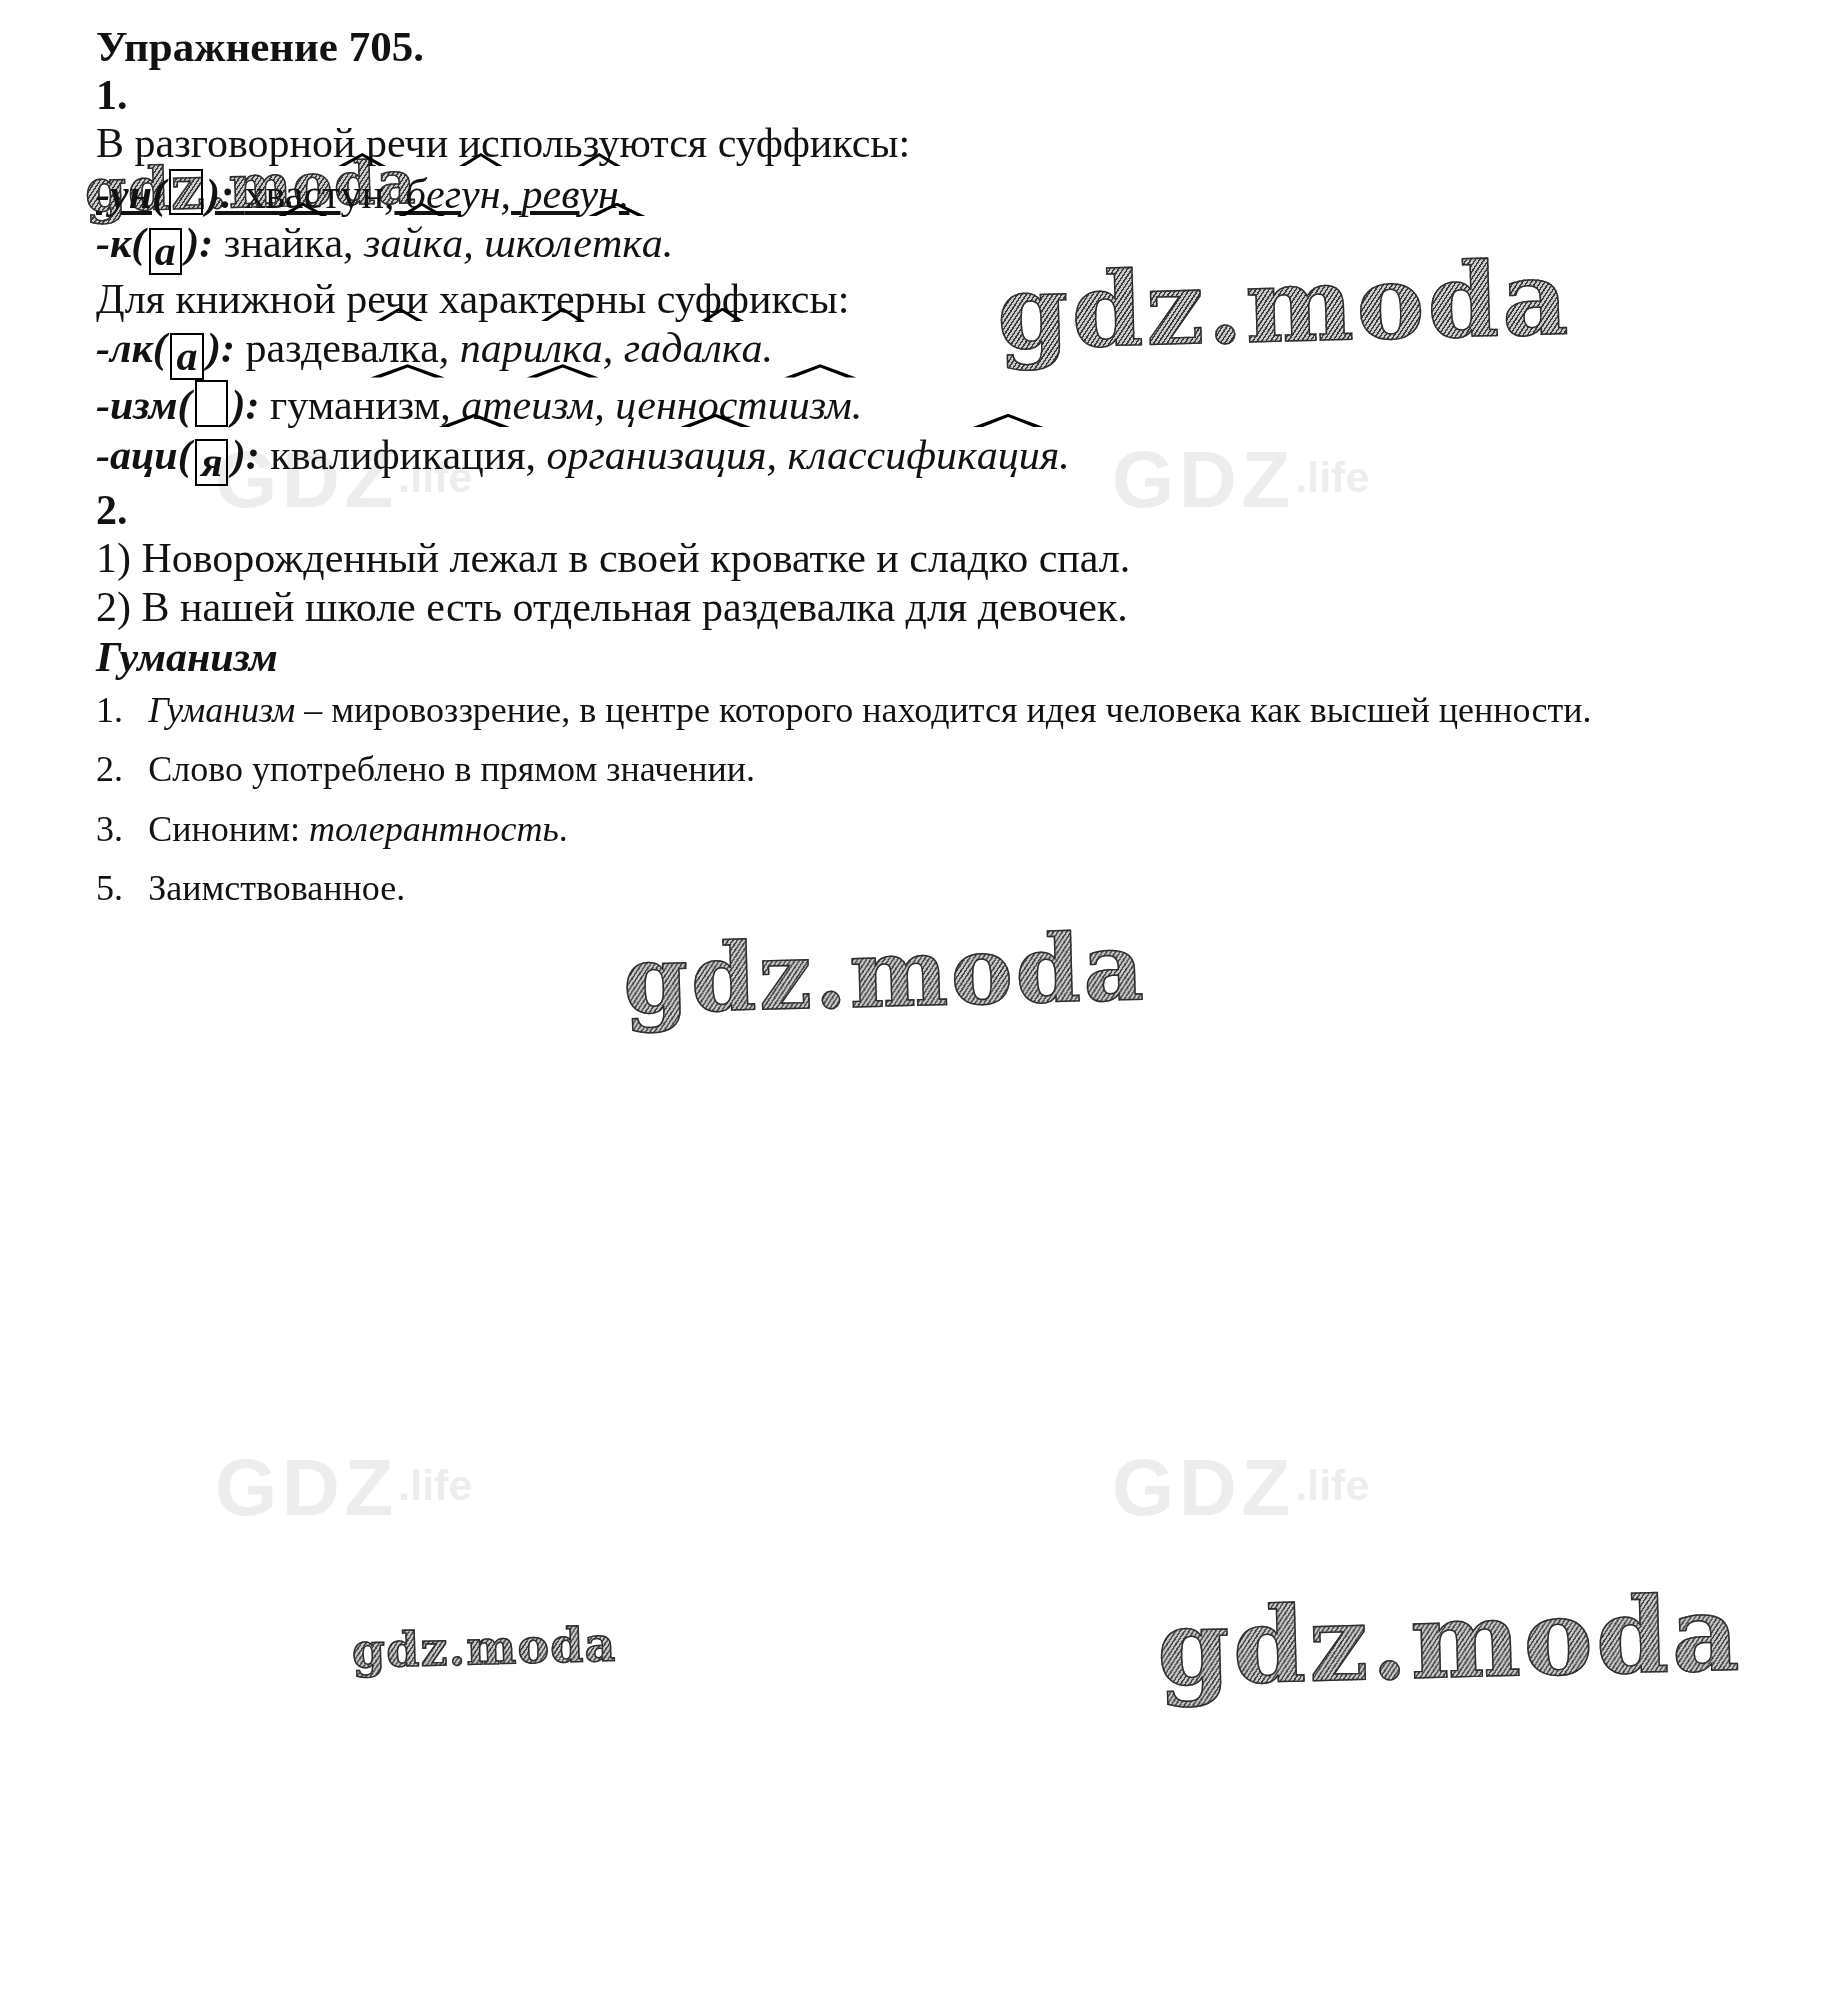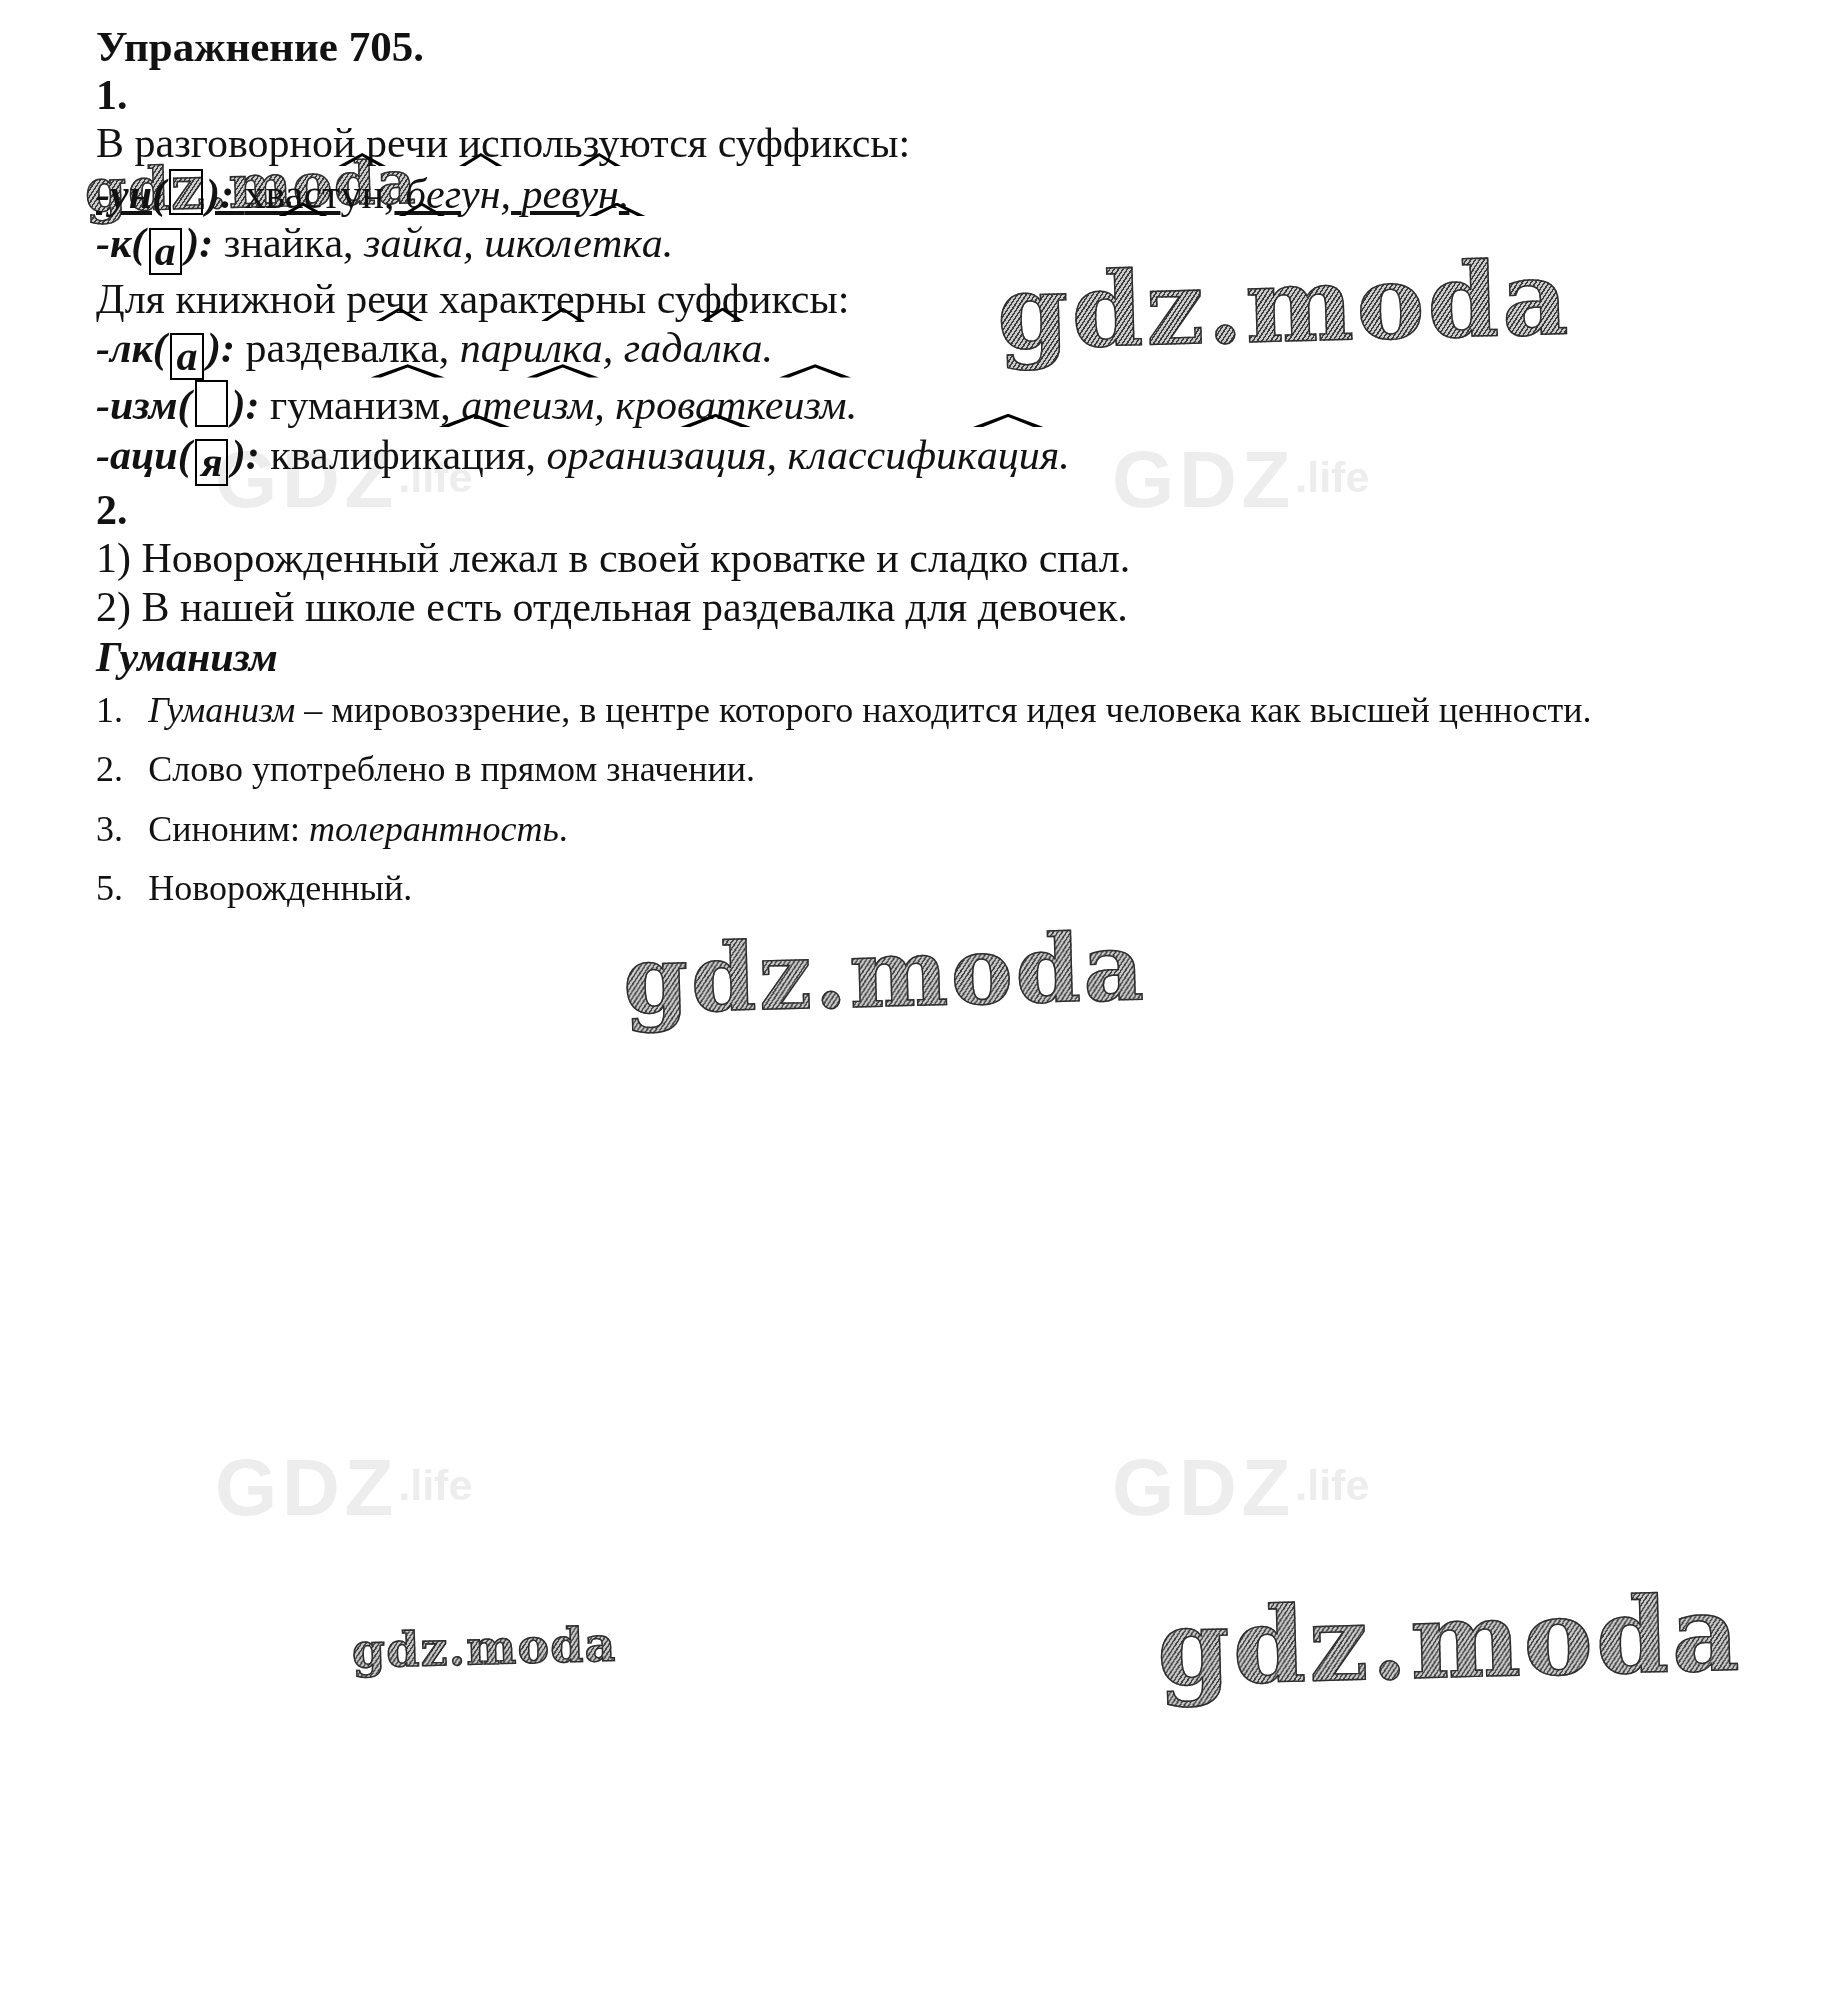--- a/index.html
+++ b/index.html
@@ -154,21 +154,21 @@
       <span class="lbl"><span>-лк(</span><span class="mbox"><span>а</span></span><span>):</span></span>
       <span class="word"><span>раздева</span><span class="hat">лк</span><span>а,</span></span>
       <span class="word it"><span>пари</span><span class="hat">лк</span><span>а,</span></span>
       <span class="word it"><span>гада</span><span class="hat">лк</span><span>а.</span></span>
     </p>
 
     <p class="body-line m-row4">
       <span class="lbl"><span>-изм(</span><span class="mbox"><span></span></span><span>):</span></span>
       <span class="word"><span>гуман</span><span class="hat">изм</span><span>,</span></span>
       <span class="word it"><span>ате</span><span class="hat">изм</span><span>,</span></span>
-      <span class="word it"><span>кроватке</span><span class="hat">изм</span><span>.</span></span>
+      <span class="word it"><span>ценности</span><span class="hat">изм</span><span>.</span></span>
     </p>
 
     <p class="body-line m-row5">
       <span class="lbl"><span>-аци(</span><span class="mbox"><span>я</span></span><span>):</span></span>
       <span class="word"><span>квалифик</span><span class="hat">аци</span><span>я,</span></span>
       <span class="word it"><span>организ</span><span class="hat">аци</span><span>я,</span></span>
       <span class="word it"><span>классифик</span><span class="hat">аци</span><span>я.</span></span>
     </p>
 
     <p class="sec-num m-sec2">2.</p>
@@ -178,17 +178,17 @@
 
     <h2 class="heading m-head">Гуманизм</h2>
 
     <p class="analysis-item m-item1"><span class="num">1.</span><span class="it">Гуманизм</span><span> – мировоззрение, в центре которого находится идея человека как высшей ценности.</span></p>
 
     <p class="analysis-item m-item"><span class="num">2.</span><span>Слово употреблено в прямом значении.</span></p>
 
     <p class="analysis-item m-item"><span class="num">3.</span><span>Синоним: </span><span class="it">толерантность</span><span>.</span></p>
 
 
-    <p class="analysis-item m-item"><span class="num">5.</span><span>Новорожденный.</span></p>
+    <p class="analysis-item m-item"><span class="num">5.</span><span>Заимствованное.</span></p>
 
   </div>
 </div>
 
 
 </body></html>

